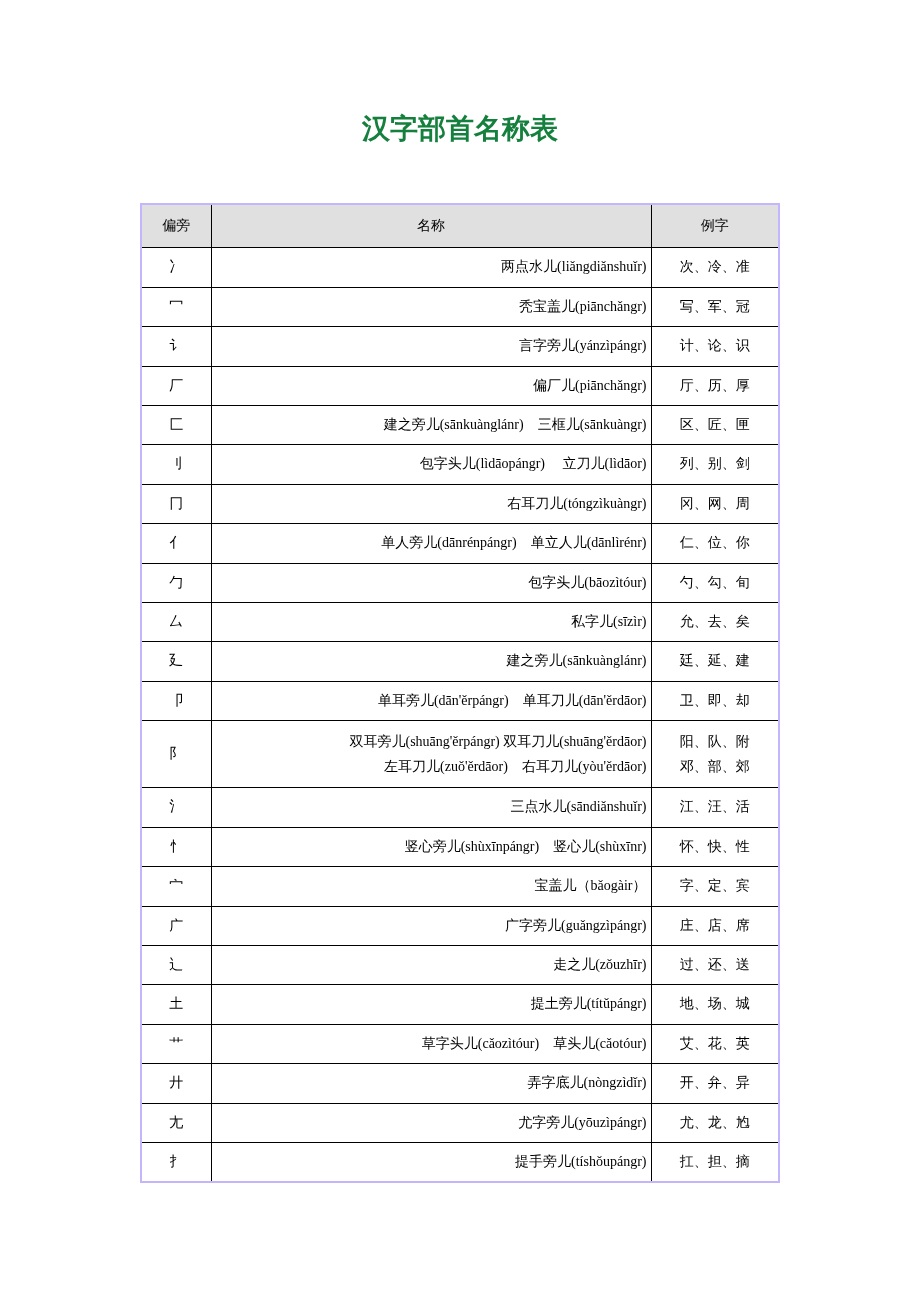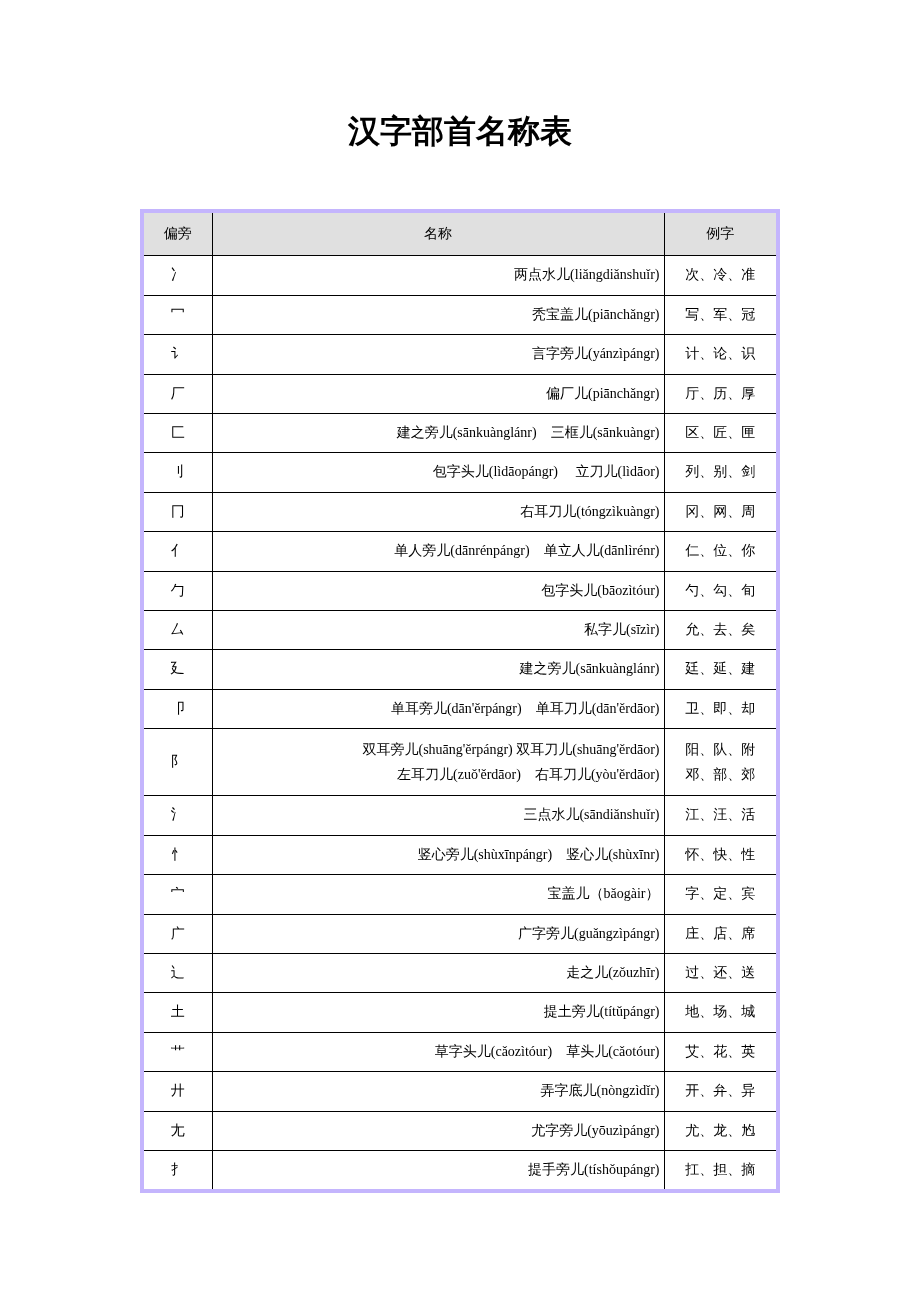--- a/index.html
+++ b/index.html
@@ -5,47 +5,47 @@
     * { margin: 0; padding: 0; box-sizing: border-box; }
     body {
       background: #ffffff;
       width: 920px;
       height: 1302px;
       font-family: "SimSun", "宋体", serif;
       padding: 110px 140px 0 140px;
     }
     .title {
       text-align: center;
-      font-size: 32px;
+      font-size: 28px;
       font-weight: bold;
       font-family: "SimHei", "黑体", sans-serif;
       margin-bottom: 55px;
-      color: #000000;
+      color: #15803d;
     }
     table {
       width: 100%;
       border-collapse: collapse;
-      border: 4px solid #c4b5fd;
+      border: 2px solid #c4b5fd;
     }
     th, td {
       border: 1px solid #000;
       text-align: center;
       vertical-align: middle;
       font-size: 14px;
       padding: 8px 4px;
       line-height: 1.6;
     }
     thead th {
       background: #e0e0e0;
       font-weight: normal;
       padding: 10px 4px;
     }
     .col-radical { width: 70px; }
     .col-name { width: auto; }
-    .col-example { width: 114px; }
+    .col-example { width: 128px; }
     td.name-cell { text-align: right; }
     td.multi-line { line-height: 1.8; }
   </style>
 </head>
 <body>
 
 <h1 class="title">汉字部首名称表</h1>
 
 <table>
   <thead>

